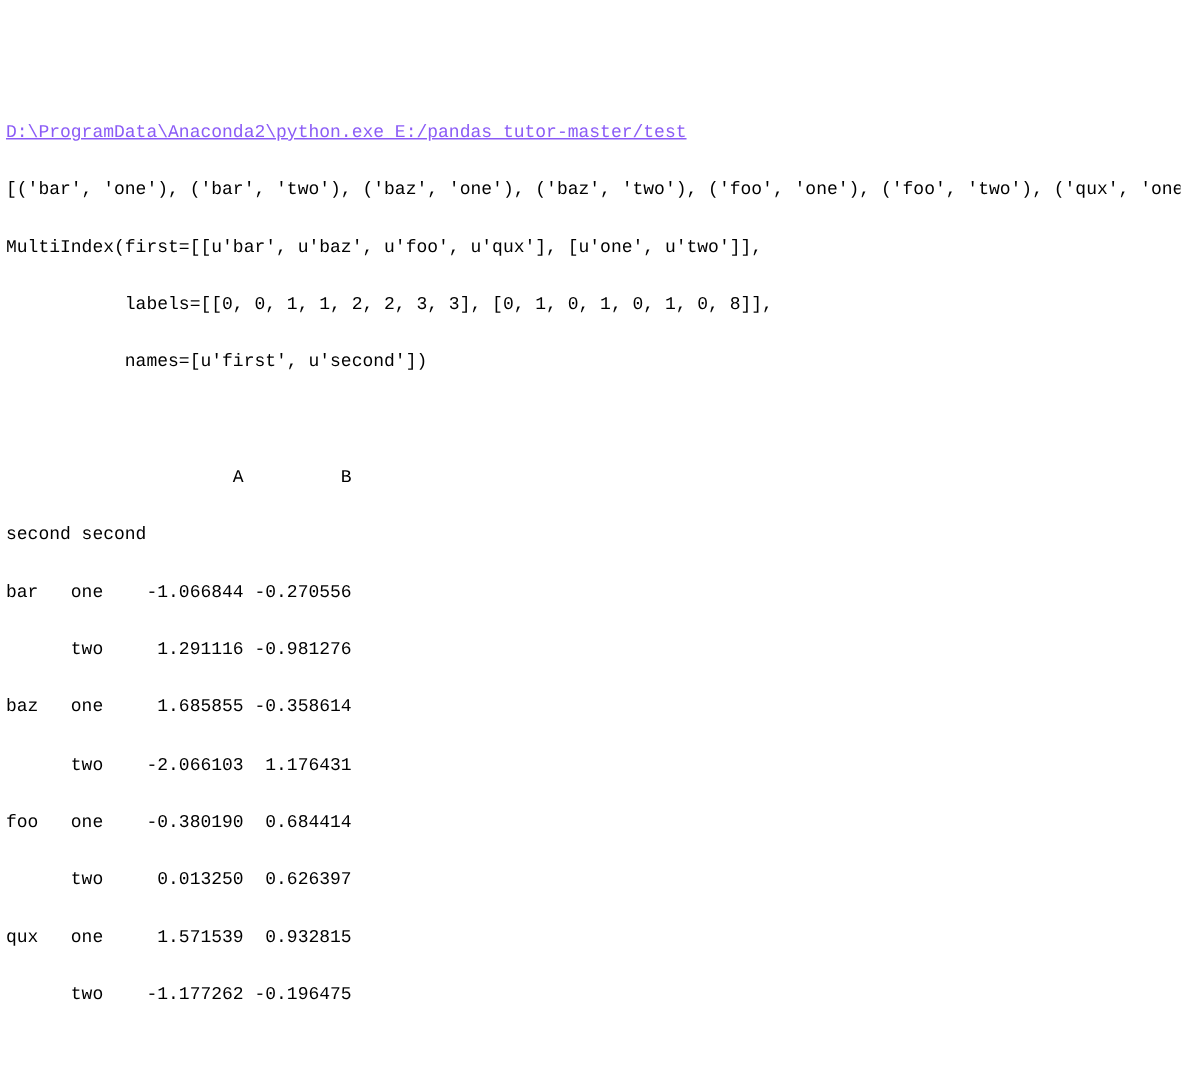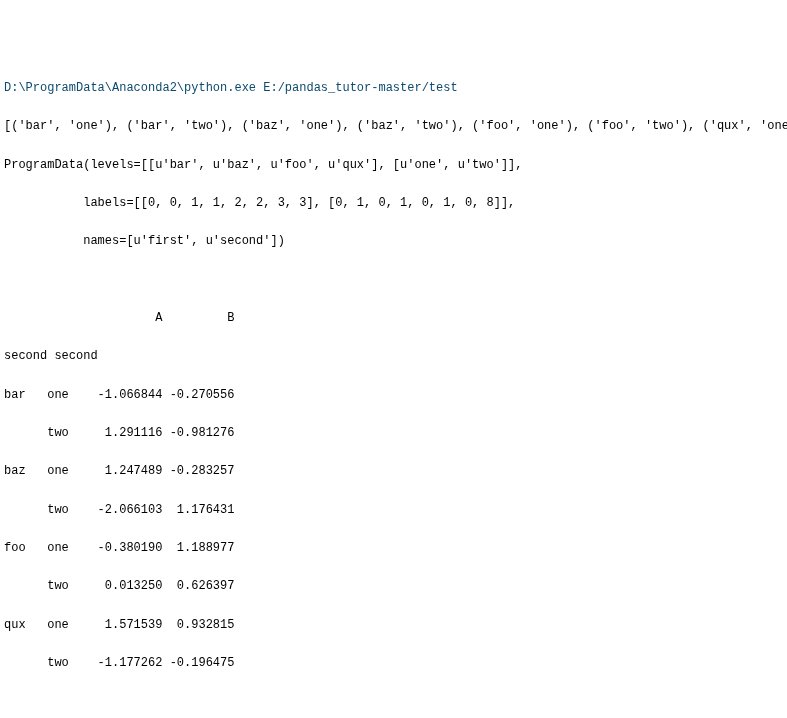--- a/index.html
+++ b/index.html
@@ -6,47 +6,48 @@
       background: #ffffff;
       font-family: 'SimSun', 'Courier New', monospace;
       font-size: 12px;
       margin: 0;
       padding: 2px 4px;
       color: #000000;
       line-height: 1.6;
       white-space: pre;
     }
     .cmd-line {
-      color: #0c4a6e;
+      color: #8b5cf6;
+      text-decoration: underline;
     }
     .output-line {
       color: #000000;
     }
     .blank-line {
       height: 19px;
     }
   </style>
 </head>
 <body>
 
 
 
 <div class="cmd-line">D:\ProgramData\Anaconda2\python.exe E:/pandas_tutor-master/test</div>
 <div class="output-line">[('bar', 'one'), ('bar', 'two'), ('baz', 'one'), ('baz', 'two'), ('foo', 'one'), ('foo', 'two'), ('qux', 'one'), ('qux', 'two')]</div>
-<div class="output-line">ProgramData(levels=[[u'bar', u'baz', u'foo', u'qux'], [u'one', u'two']],</div>
+<div class="output-line">MultiIndex(first=[[u'bar', u'baz', u'foo', u'qux'], [u'one', u'two']],</div>
 <div class="output-line">           labels=[[0, 0, 1, 1, 2, 2, 3, 3], [0, 1, 0, 1, 0, 1, 0, 8]],</div>
 <div class="output-line">           names=[u'first', u'second'])</div>
 <div class="blank-line"></div>
 <div class="output-line">                     A         B</div>
 <div class="output-line">second second                    </div>
 <div class="output-line">bar   one    -1.066844 -0.270556</div>
 <div class="output-line">      two     1.291116 -0.981276</div>
-<div class="output-line">baz   one     1.247489 -0.283257</div>
+<div class="output-line">baz   one     1.685855 -0.358614</div>
 <div class="output-line">      two    -2.066103  1.176431</div>
-<div class="output-line">foo   one    -0.380190  1.188977</div>
+<div class="output-line">foo   one    -0.380190  0.684414</div>
 <div class="output-line">      two     0.013250  0.626397</div>
 <div class="output-line">qux   one     1.571539  0.932815</div>
 <div class="output-line">      two    -1.177262 -0.196475</div>
 <div class="blank-line"></div>
 
 
 
 
 
 

